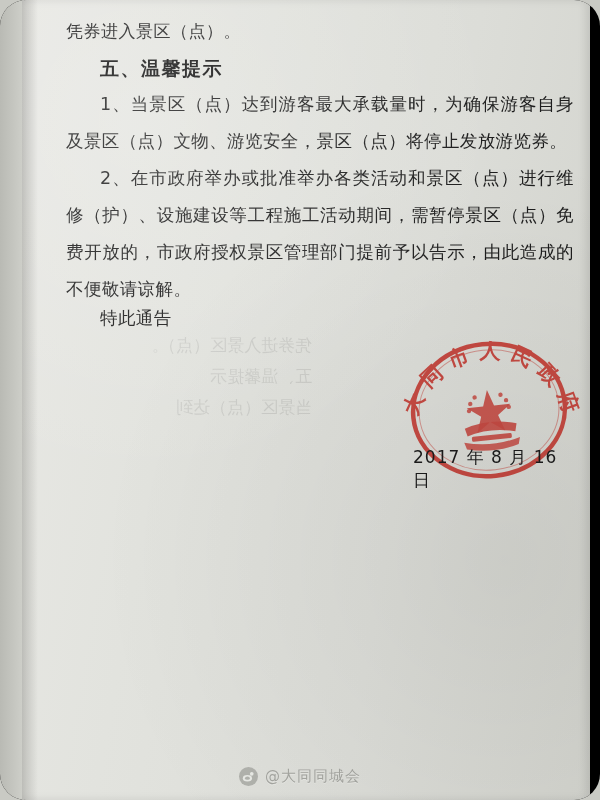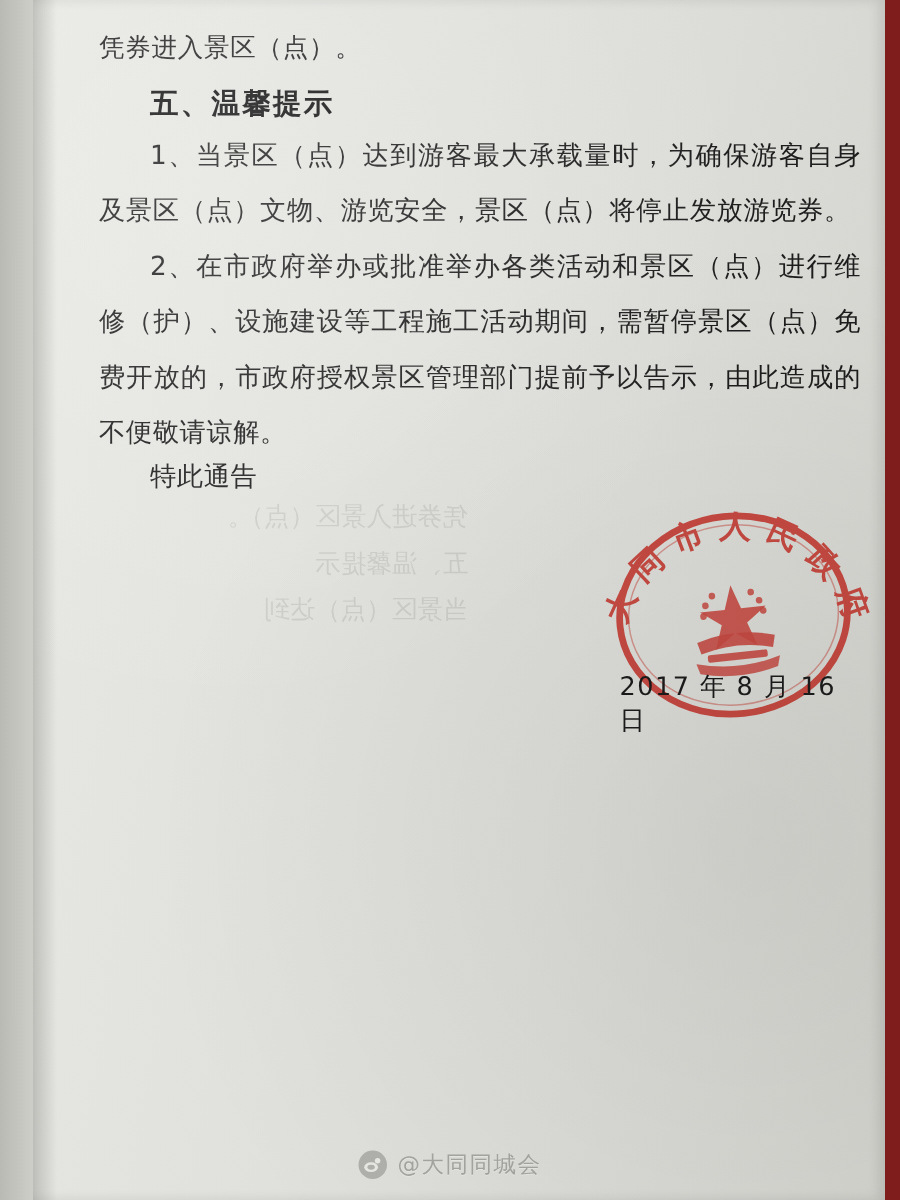--- a/index.html
+++ b/index.html
@@ -10,22 +10,23 @@
     width: 600px;
     height: 800px;
     overflow: hidden;
     background: #c9cac4;
     font-family: "DejaVu Sans", sans-serif;
   }
   .page {
     position: relative;
     width: 600px;
     height: 800px;
-    background: #7f1d1d;
+    background: #000000;
     overflow: hidden;
+    border-radius: 26px;
   }
   
   .paper {
     position: absolute;
     left: 22px;
     top: 0;
     width: 568px;
     height: 800px;
     background: linear-gradient(100deg, #e8e8e4 0%, #e2e3de 30%, #dcddd8 65%, #d2d3cd 100%);
     box-shadow: -4px 0 8px rgba(0,0,0,0.10) inset;

